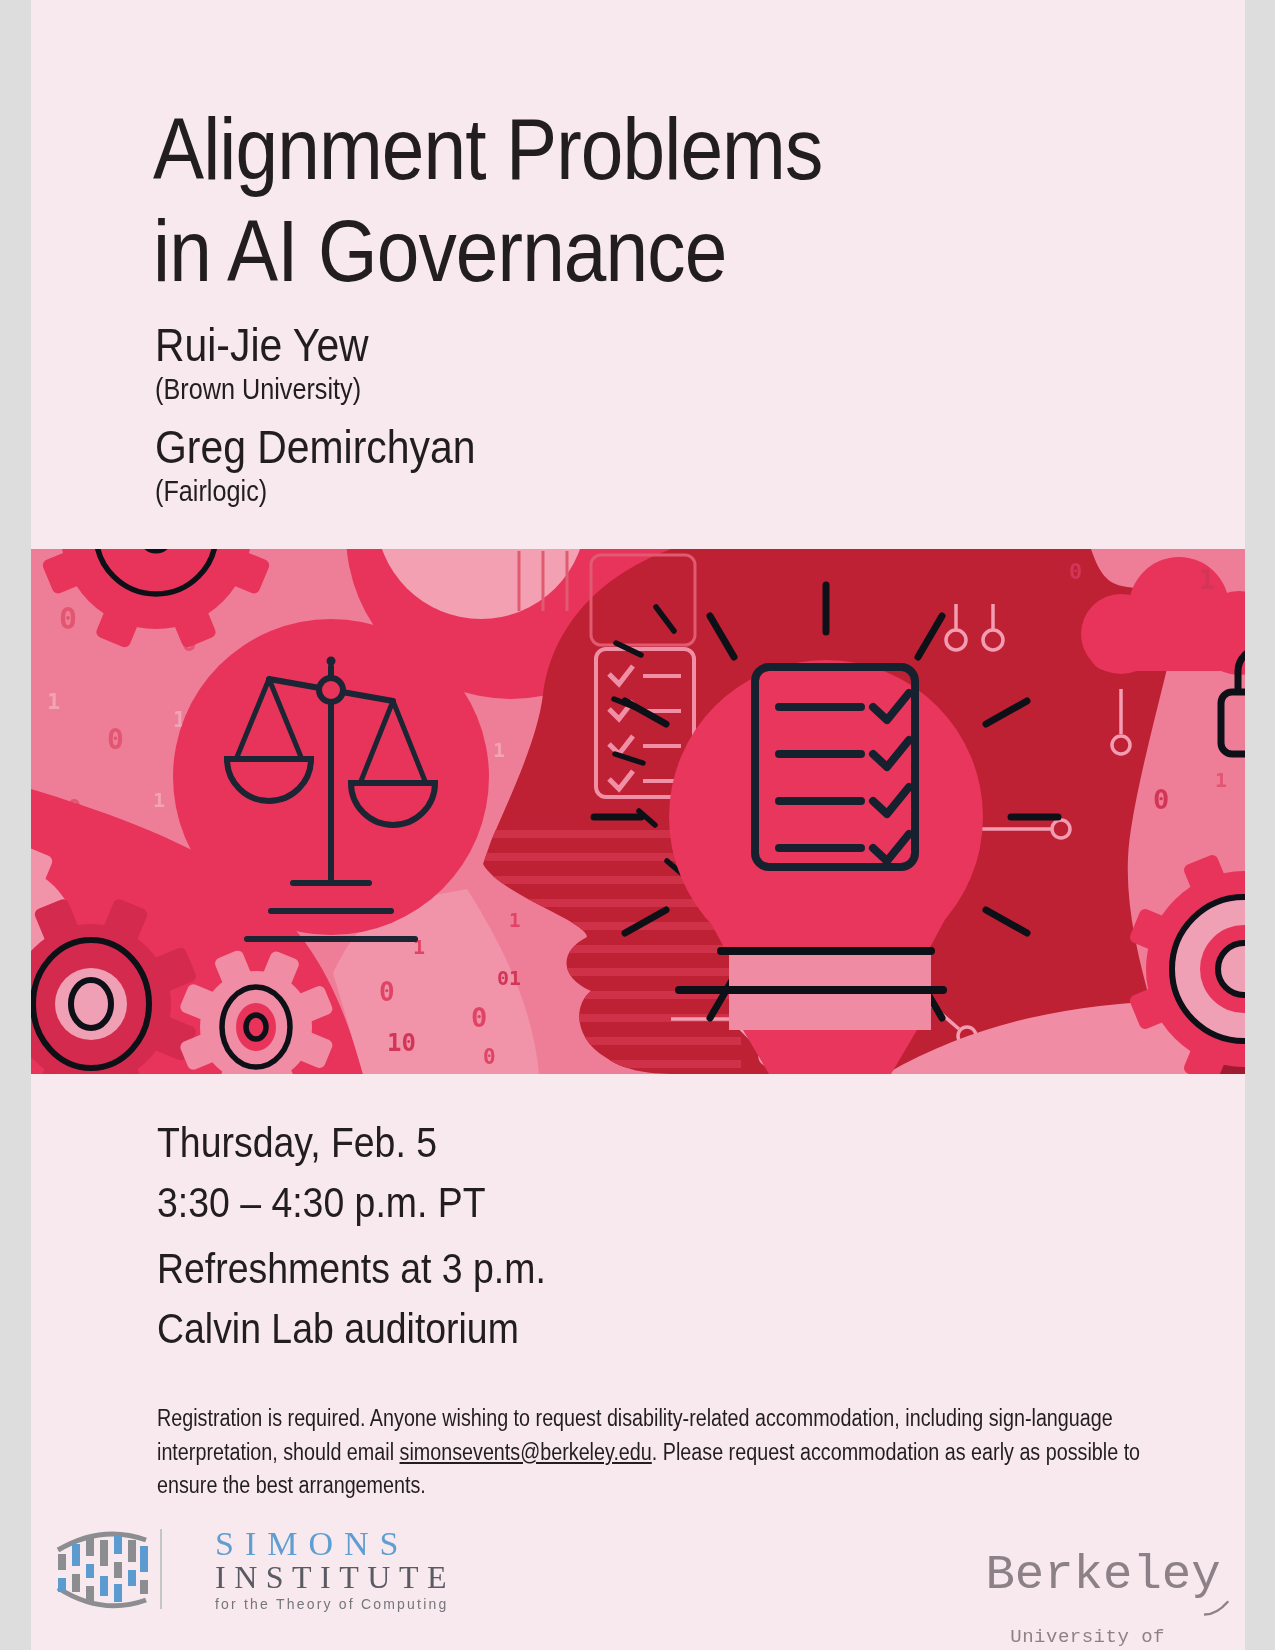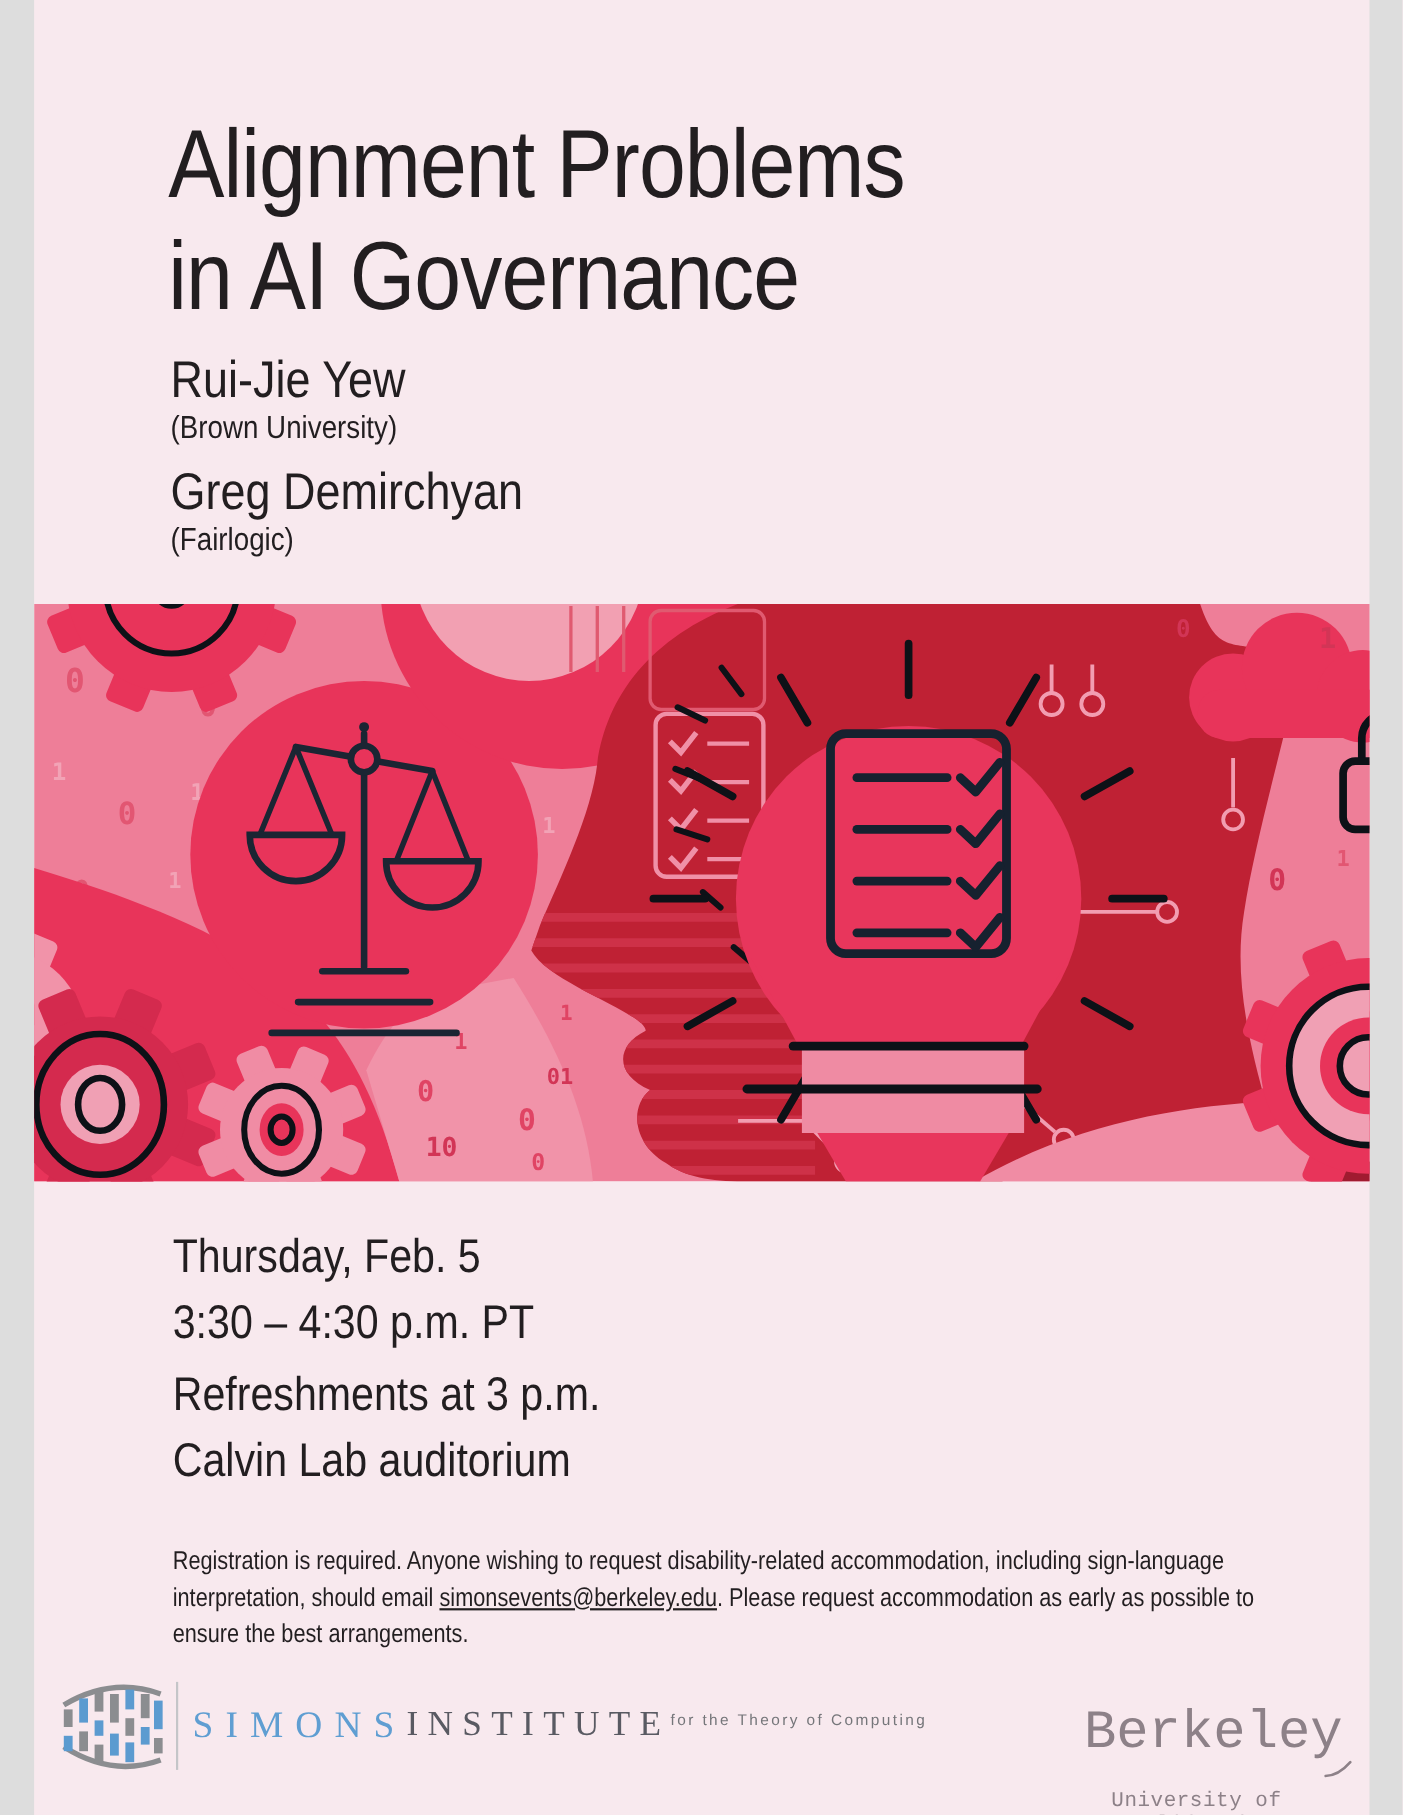--- a/index.html
+++ b/index.html
@@ -14,21 +14,21 @@
   .banner{position:absolute;left:0;top:549px;width:1275px;height:525px;}
   .details{position:absolute;left:126px;top:1112px;color:#221e20;white-space:nowrap;}
   .detail-line{font-size:43px;line-height:60px;}
   .gap-before{margin-top:6px;}
   .registration{position:absolute;left:126px;top:1402px;width:1200px;font-size:23.5px;line-height:33.5px;color:#221e20;transform:scaleX(0.84);transform-origin:0 0;font-weight:700;}
   .registration{font-weight:400;}
   .reg-email{text-decoration:underline;cursor:pointer;color:#221e20;}
   .simons-logo{position:absolute;left:25px;top:1524px;display:flex;align-items:center;}
   .simons-mark{width:92px;height:90px;}
   .simons-divider{width:2.5px;height:80px;background:#c4c5c8;margin-left:12px;margin-right:13px;}
-  .simons-text{display:flex;flex-direction:row;}
+  .simons-text{display:flex;flex-direction:column;margin-left:40px;}
   .simons-name{font-family:"Liberation Serif",serif;font-size:34px;line-height:36px;letter-spacing:11px;color:#5f9ed2;}
   .simons-inst{font-family:"Liberation Serif",serif;font-size:32px;line-height:29px;letter-spacing:8.5px;color:#595a62;margin-top:1px;}
   .simons-sub{font-size:14px;letter-spacing:2.2px;color:#75767a;margin-top:4px;white-space:nowrap;}
   .berkeley-logo{position:absolute;left:945px;top:1550px;width:255px;color:#8d8188;text-align:center;}
   .berkeley-name{font-family:Liberation Mono, monospace;font-size:49px;line-height:50px;}
   .berkeley-sub-row{display:flex;align-items:flex-start;justify-content:center;margin-top:-2px;}
   .berkeley-sub{font-family:Liberation Mono, monospace;font-size:19px;letter-spacing:0.5px;margin-top:28px;}
   .bin{font-family:"DejaVu Sans Mono",monospace;font-weight:bold;}
 </style>
 </head>

